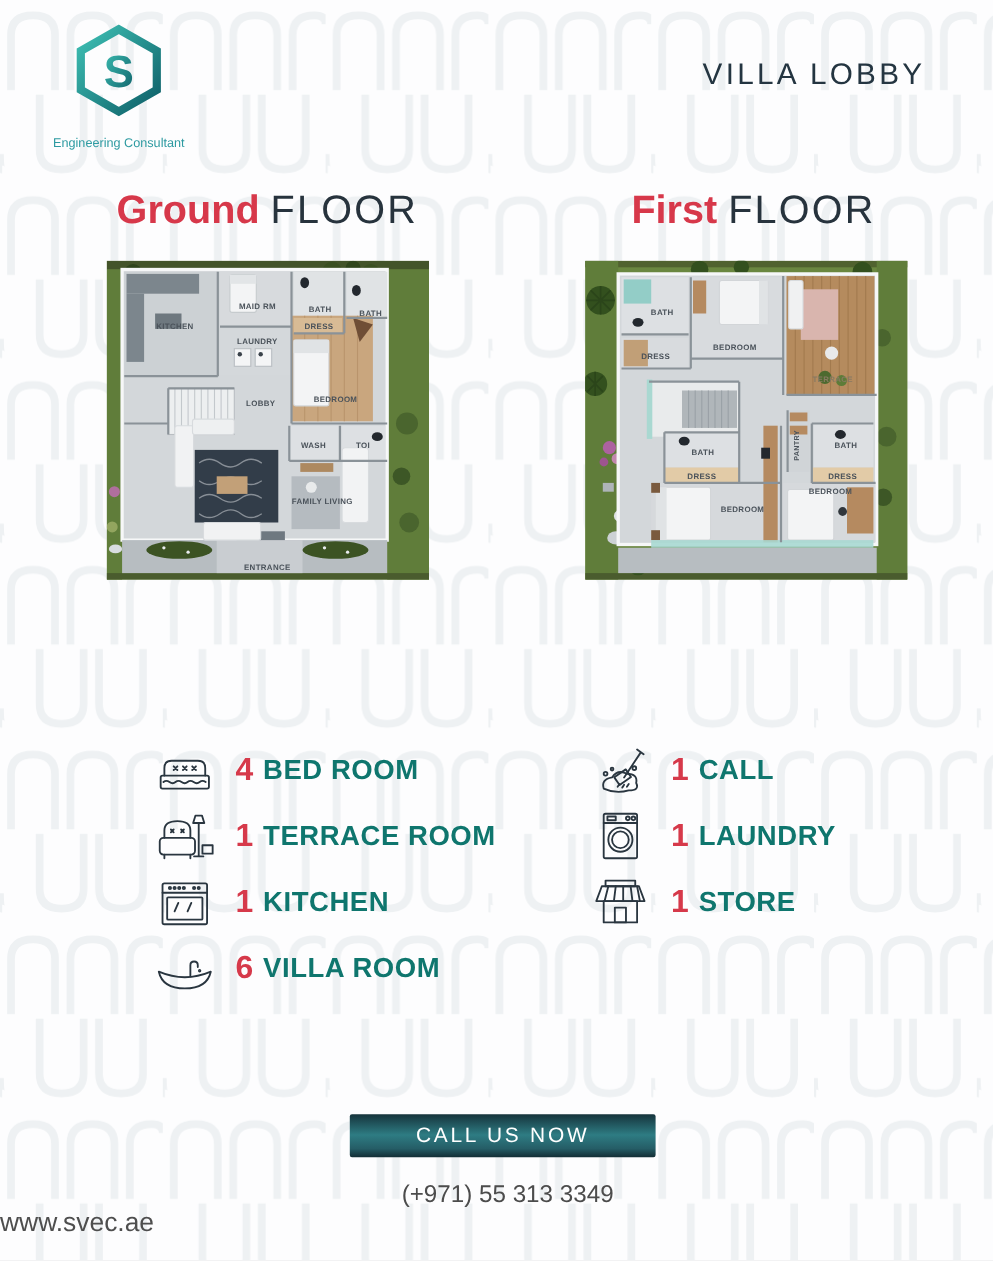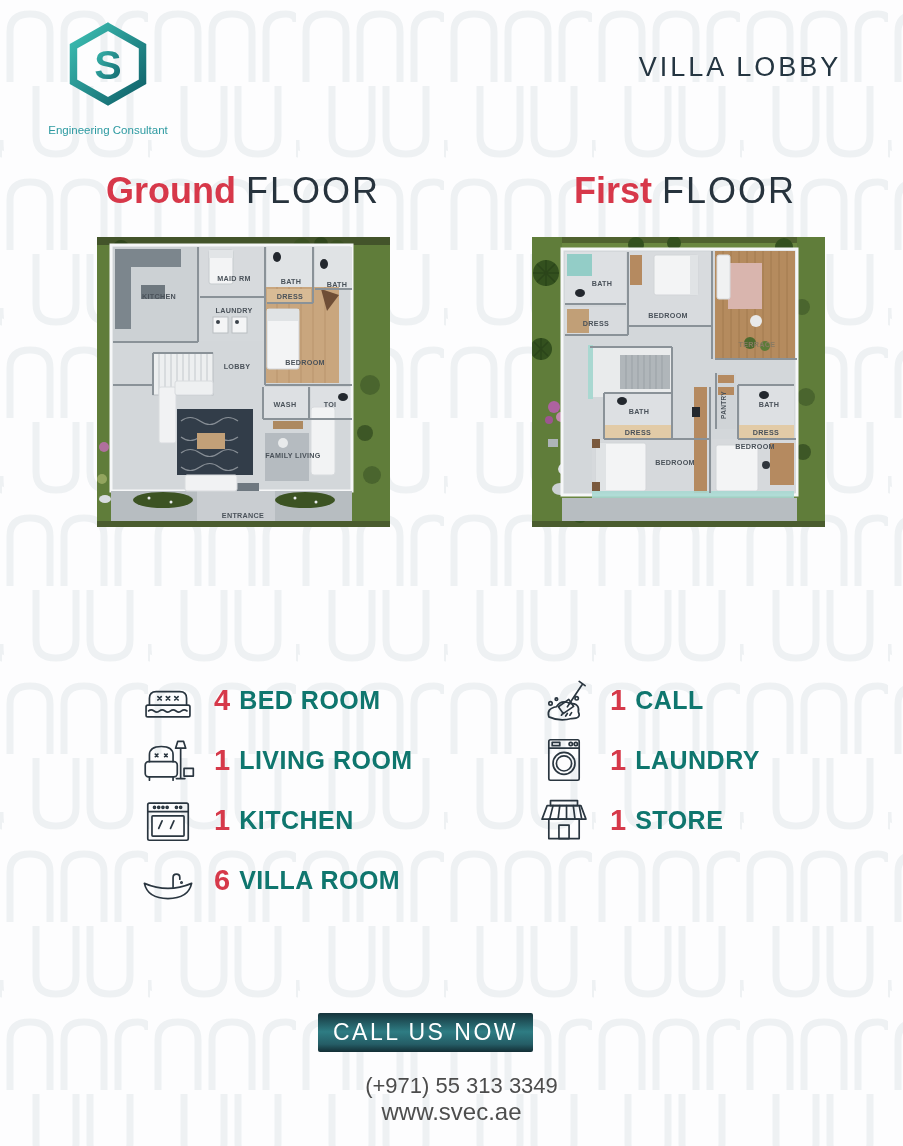--- a/index.html
+++ b/index.html
@@ -33,28 +33,28 @@
   
   .amenity-col{width:360px;}
   .amenity-row{display:flex;align-items:center;height:60px;}
   .amenity-iconbox{width:56px;display:flex;justify-content:center;align-items:center;margin-right:18px;flex:none;}
   .amenity-count{font-size:29px;font-weight:bold;color:#d6394a;margin-right:9px;}
   .amenity-label{font-size:25px;font-weight:bold;color:#0f766e;letter-spacing:.5px;}
   .am-icon{stroke:#2a3640;fill:none;stroke-width:2;stroke-linecap:round;stroke-linejoin:round;}
 
   
   .cta-button{
-    left:318px;top:1013px;width:215px;height:39px;
+    left:318px;top:1013px;width:278px;height:39px;
     background:linear-gradient(180deg,#16343c 0%,#2e7c83 48%,#255d66 80%,#132e35 100%);
-    color:#ffffff;font-size:23px;letter-spacing:2.5px;border:none;border-radius:2px;
+    color:#ffffff;font-size:19px;letter-spacing:2.5px;border:none;border-radius:2px;
     display:flex;align-items:center;justify-content:center;
     font-family:"Liberation Sans",sans-serif;cursor:pointer;
   }
   .phone{left:0;top:1073px;width:100%;text-align:center;font-size:22px;color:#4c4c4c;padding-left:10px;}
-  .website{left:0;top:1098px;width:100%;text-align:center;font-size:24px;color:#4e4e4e;}
+  .website{left:0;top:1098px;width:100%;font-size:24px;color:#4e4e4e;}
 
   .plan-label{font-family:"Liberation Sans",sans-serif;font-size:7.2px;font-weight:bold;fill:#4a525a;letter-spacing:.3px;}
 </style>
 </head>
 <body>
 
 <div class="page">
 
   <svg class="bg-pattern" width="903" height="1146" aria-hidden="true">
     <defs>
@@ -289,21 +289,21 @@
         <svg class="am-icon" width="54" height="48" viewBox="0 0 64 56">
           <rect x="5" y="30" width="38" height="18" rx="4"></rect>
           <path d="M10,30 V22 Q10,12 24,12 Q38,12 38,22 V30"></path>
           <path d="M17,21 l3,3 M20,21 l-3,3 M28,21 l3,3 M31,21 l-3,3"></path>
           <path d="M10,48 v4 M38,48 v4"></path>
           <path d="M47,14 V50 M41,14 h12 l-2.5,-8 h-7 z M42,50 h10"></path>
           <rect x="51" y="38" width="11" height="9"></rect>
         </svg>
       </span>
       <span class="amenity-count">1</span>
-      <span class="amenity-label">LIVING ROOM</span>
+      <span class="amenity-label">TERRACE ROOM</span>
     </div>
     <div class="amenity-row">
       <span class="amenity-iconbox">
         <svg class="am-icon" width="54" height="48" viewBox="0 0 64 56">
           <rect x="8" y="8" width="48" height="44" rx="2"></rect>
           <path d="M8,18 H56"></path>
           <circle cx="16" cy="13" r="1.2"></circle>
             <circle cx="21" cy="13" r="1.2"></circle>
             <circle cx="26" cy="13" r="1.2"></circle>
             <circle cx="31" cy="13" r="1.2"></circle>

